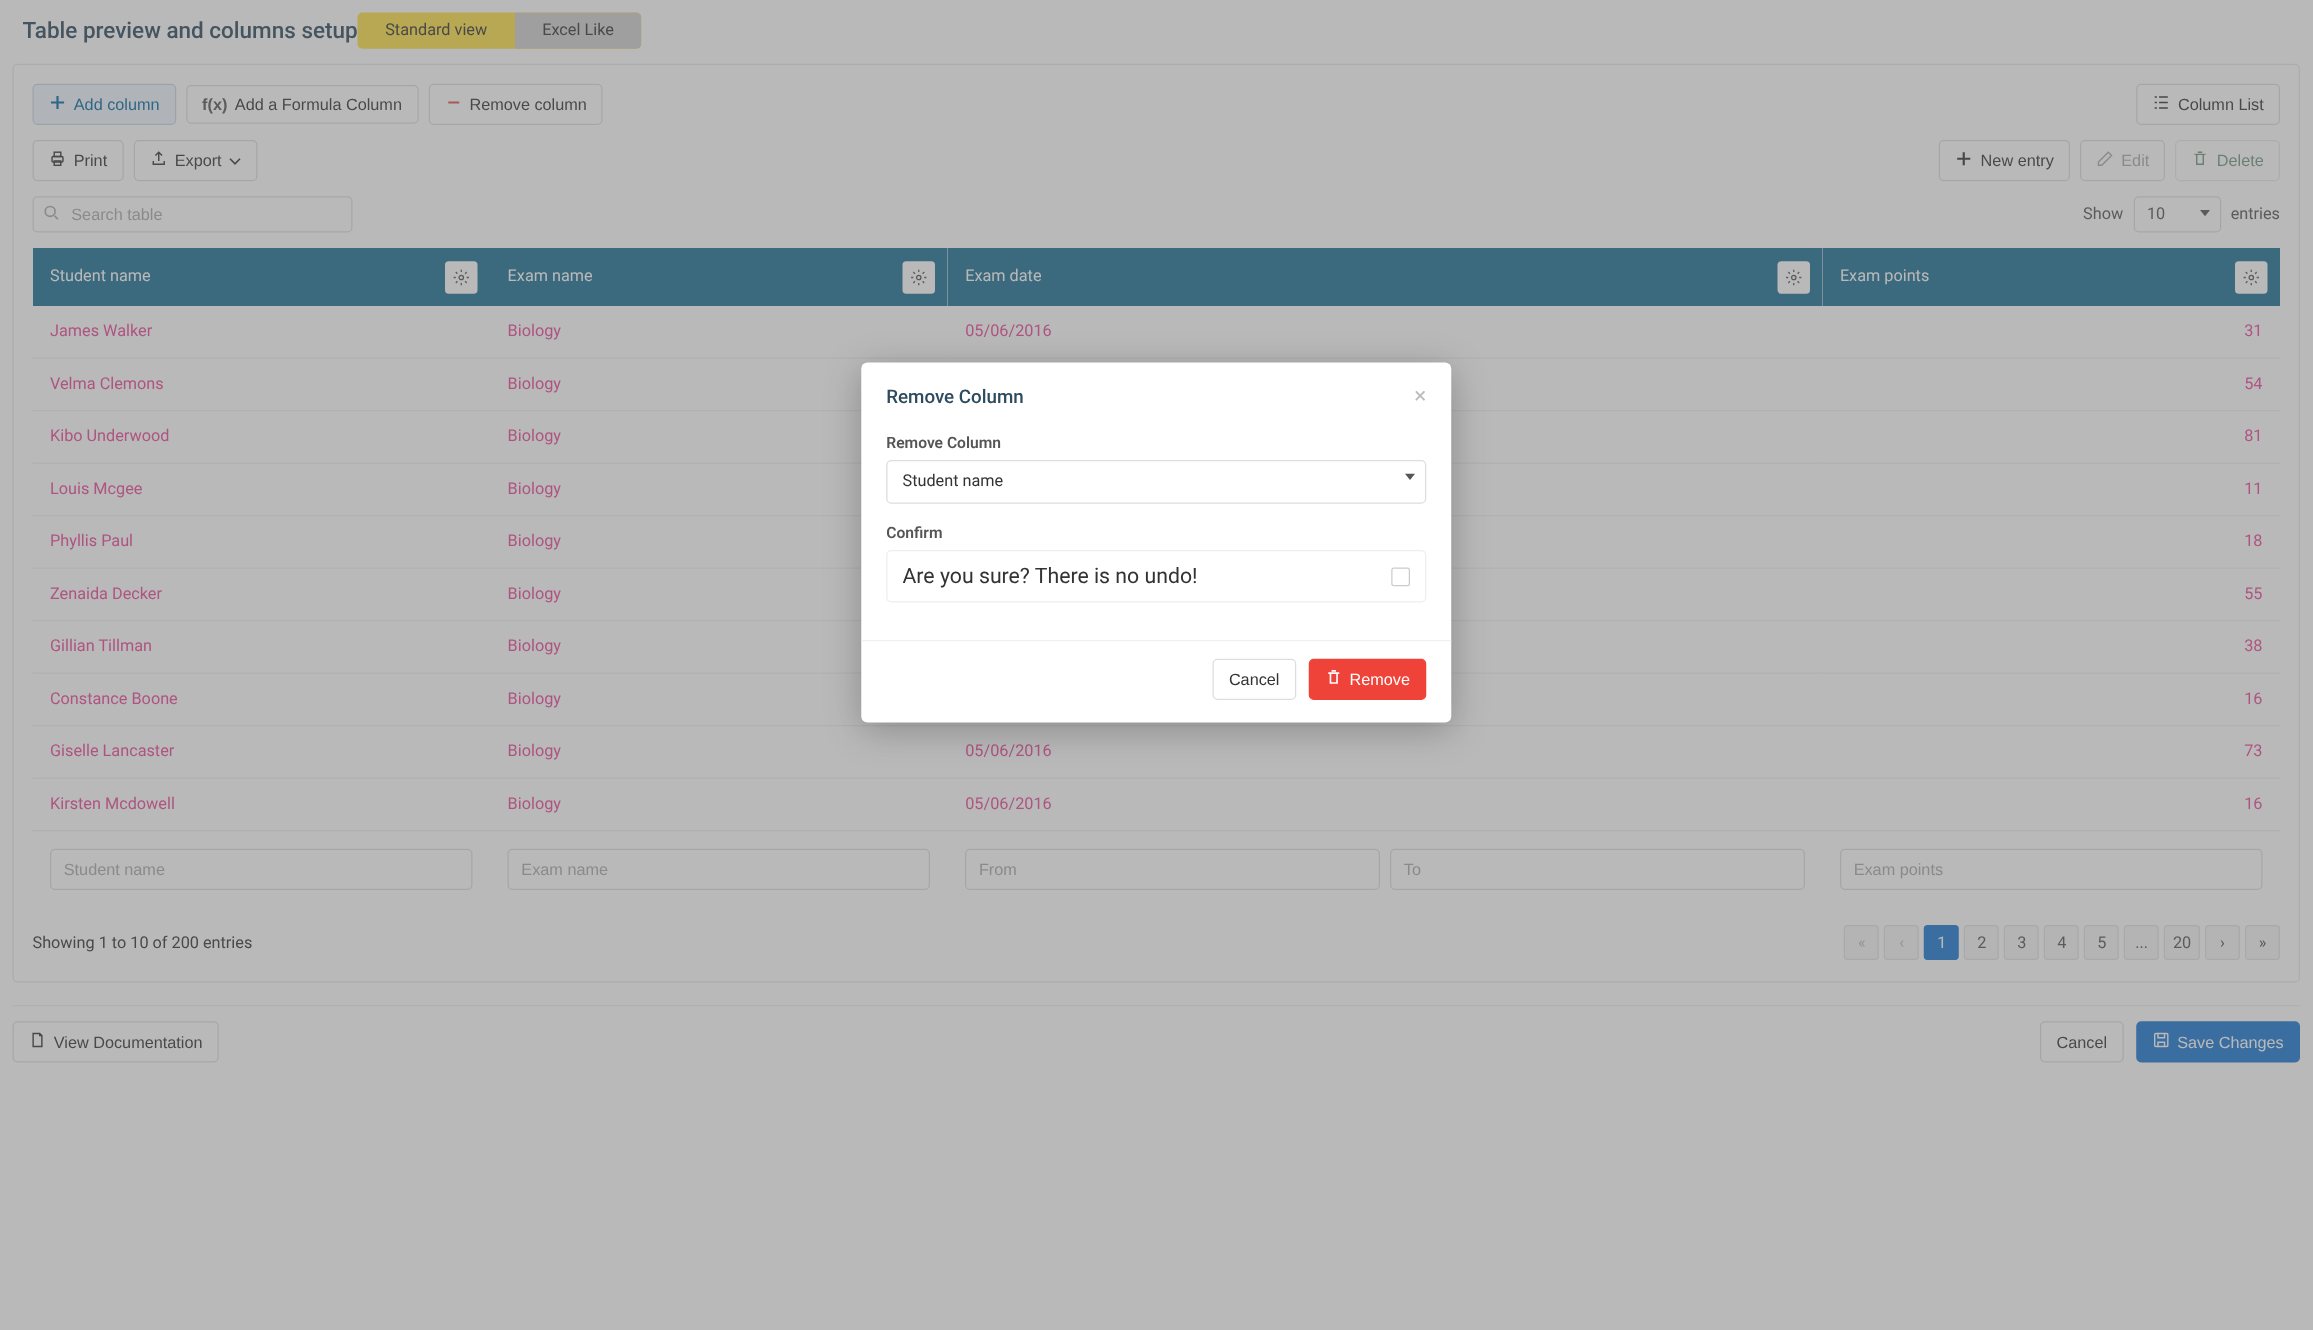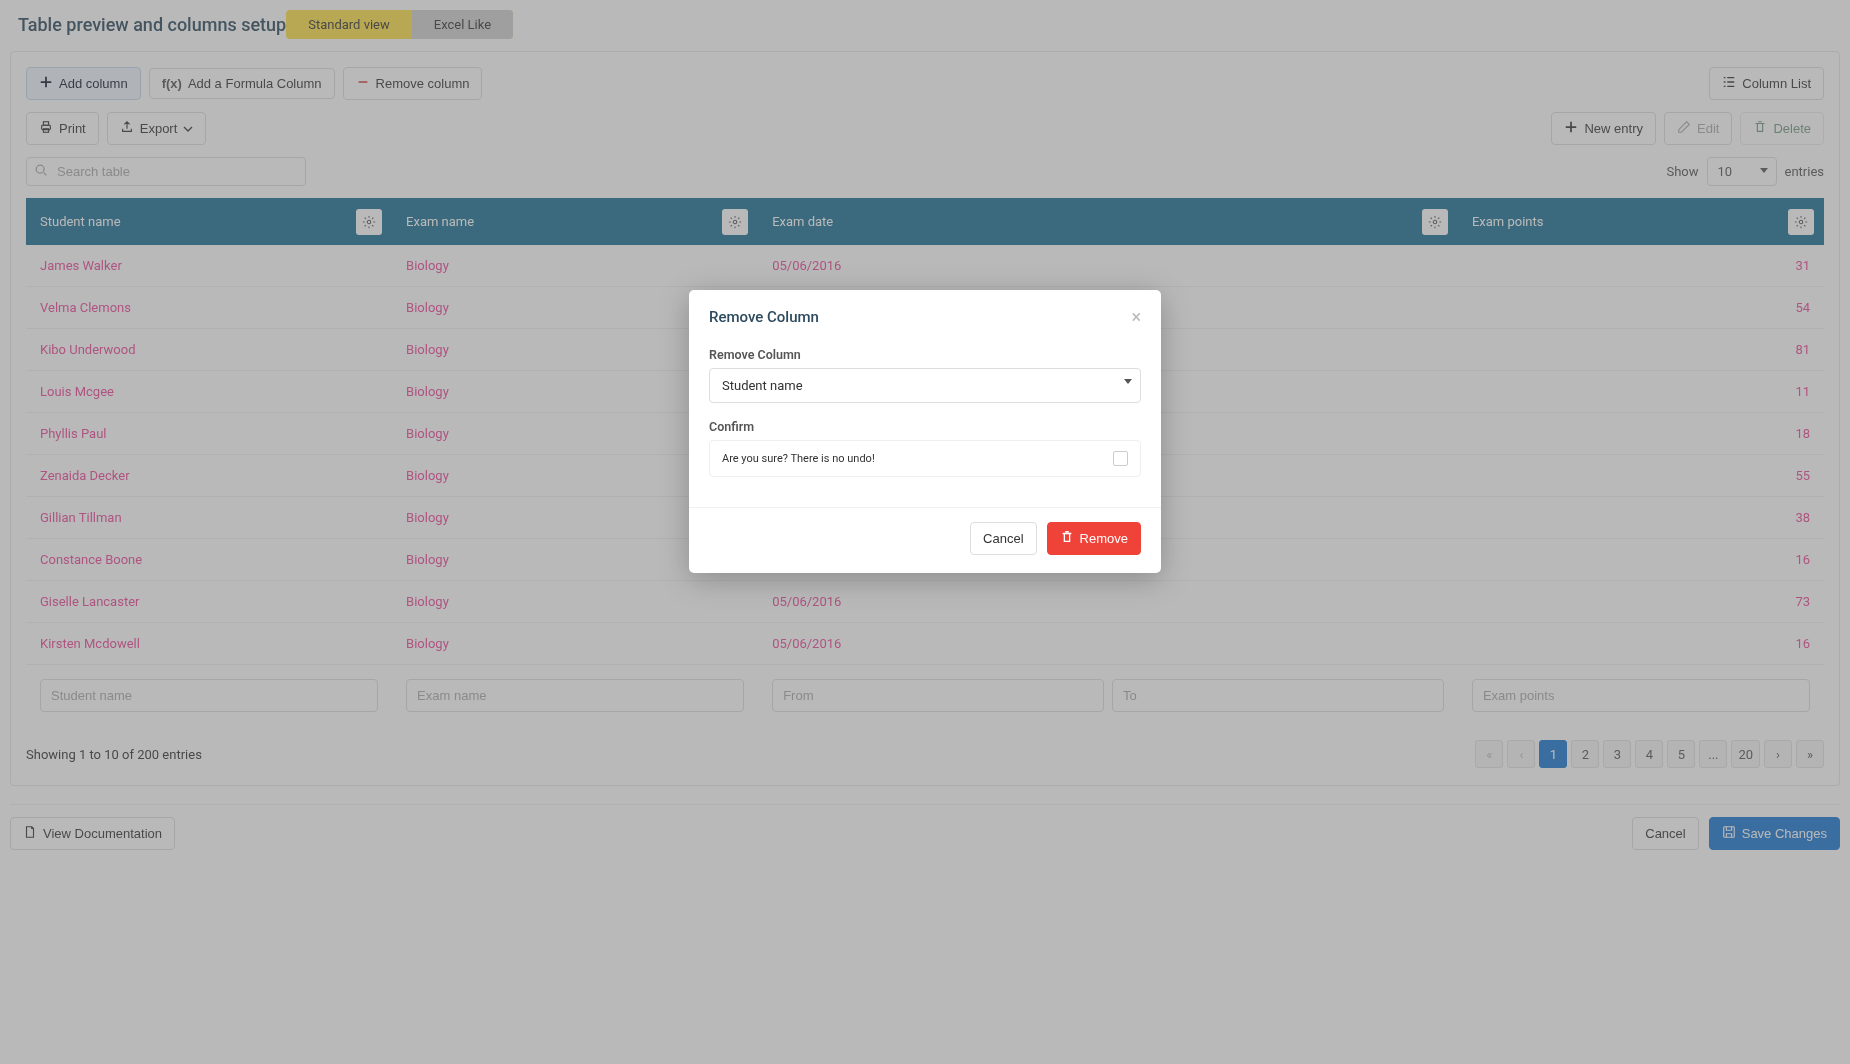--- a/index.html
+++ b/index.html
@@ -7,27 +7,27 @@
 .page { padding: 0 10px; }
 .header { display: flex; justify-content: flex-start; align-items: center; padding: 10px 8px 12px; }
 .page-title { font-size: 18px; color: #2d4a5e; font-weight: 500; }
 .view-tabs { display: flex; background: #fde047; border-radius: 4px; overflow: hidden; }
 .view-tab { padding: 7px 22px; font-size: 13px; color: #333; cursor: pointer; }
 .view-tab.active { background: #d0d0d0; }
 .panel { border: 1px solid #e8e8e8; border-radius: 4px; padding: 15px; }
 .toolbar-row { display: flex; justify-content: space-between; margin-bottom: 12px; }
 .toolbar-left, .toolbar-right { display: flex; gap: 8px; align-items: center; }
 .btn { display: inline-flex; align-items: center; gap: 6px; padding: 7px 12px; border: 1px solid #ddd; border-radius: 4px; background: #fff; font-size: 13px; cursor: pointer; color: #333; }
-.btn-blue-text { color: #0f172a; border-color: #c5d8ec; background: #eff5fb; text-align: right; }
+.btn-blue-text { color: #0369a1; border-color: #c5d8ec; background: #eff5fb; text-align: right; }
 .btn-red-text-muted { color: #14532d; opacity: 0.6; }
 .btn-muted { color: #aaa; }
 .btn-primary { background: #1976d2; color: #fff; border-color: #1976d2; }
 .btn-danger { background: #ef4339; color: #ffffff; border-color: #ef4339; }
 .icon { display: inline-block; width: 14px; height: 14px; }
-.search-wrap { position: relative; width: 280px; }
+.search-wrap { position: relative; width: 256px; }
 .search-input { width: 100%; padding: 6px 8px 6px 30px; border: 1px solid #ddd; border-radius: 4px; font-size: 13px; color: #666; }
 .search-input::placeholder { color: #aaa; }
 .search-icon-pos { position: absolute; left: 8px; top: 6px; color: #aaa; }
 .show-entries { display: flex; align-items: center; gap: 8px; font-size: 13px; color: #555; }
 .select-show { border: 1px solid #ddd; border-radius: 4px; padding: 6px 28px 6px 10px; position: relative; min-width: 70px; }
 .caret-down { position: absolute; right: 8px; top: 10px; width: 0; height: 0; border-left: 4px solid transparent; border-right: 4px solid transparent; border-top: 5px solid #555; }
 table { width: 100%; border-collapse: collapse; }
 thead { background: #1a6d93; }
 thead th { text-align: left; padding: 16px 14px; color: #fff; font-weight: 400; font-size: 13px; position: relative; }
 .col-gear { position: absolute; right: 10px; top: 50%; transform: translateY(-50%); width: 26px; height: 26px; background: #fff; border-radius: 3px; display: flex; align-items: center; justify-content: center; color: #555; cursor: pointer; }
@@ -44,21 +44,21 @@
 .page-btn.disabled { color: #bbb; }
 .bottom-bar { display: flex; justify-content: space-between; align-items: center; padding: 12px 0 8px; border-top: 1px solid #eee; margin-top: 18px; gap: 46px; }
 .overlay { position: fixed; inset: 0; background: rgba(100,100,100,0.45); display: flex; align-items: flex-start; justify-content: center; padding-top: 290px; }
 .modal { width: 472px; background: #fff; border-radius: 5px; box-shadow: 0 6px 30px rgba(0,0,0,0.25); }
 .modal-header { display: flex; justify-content: space-between; align-items: center; padding: 16px 20px; }
 .modal-title { font-size: 15px; color: #2d4a5e; font-weight: 500; }
 .modal-close { color: #bbb; font-size: 18px; cursor: pointer; }
 .modal-body { padding: 4px 20px 16px; }
 .form-label { font-size: 12.5px; color: #555; font-weight: 600; margin-bottom: 6px; display: block; }
 .form-select { border: 1px solid #ddd; border-radius: 4px; padding: 9px 12px; position: relative; margin-bottom: 16px; font-size: 13px; color: #333; }
-.confirm-box { border: 1px solid #eee; border-radius: 4px; padding: 10px 12px; display: flex; justify-content: space-between; align-items: center; font-size: 11px; color: #333; }
+.confirm-box { border: 1px solid #eee; border-radius: 4px; padding: 10px 12px; display: flex; justify-content: space-between; align-items: center; font-size: 17px; color: #333; }
 .checkbox { width: 15px; height: 15px; border: 1px solid #ccc; border-radius: 2px; }
 .modal-footer { display: flex; justify-content: flex-end; gap: 10px; padding: 14px 20px 18px; border-top: 1px solid #f0f0f0; margin-top: 14px; }
 svg { display: block; }
 </style>
 </head>
 <body>
 
 <div class="page">
   <div class="header">
     <div class="page-title">Table preview and columns setup</div>

